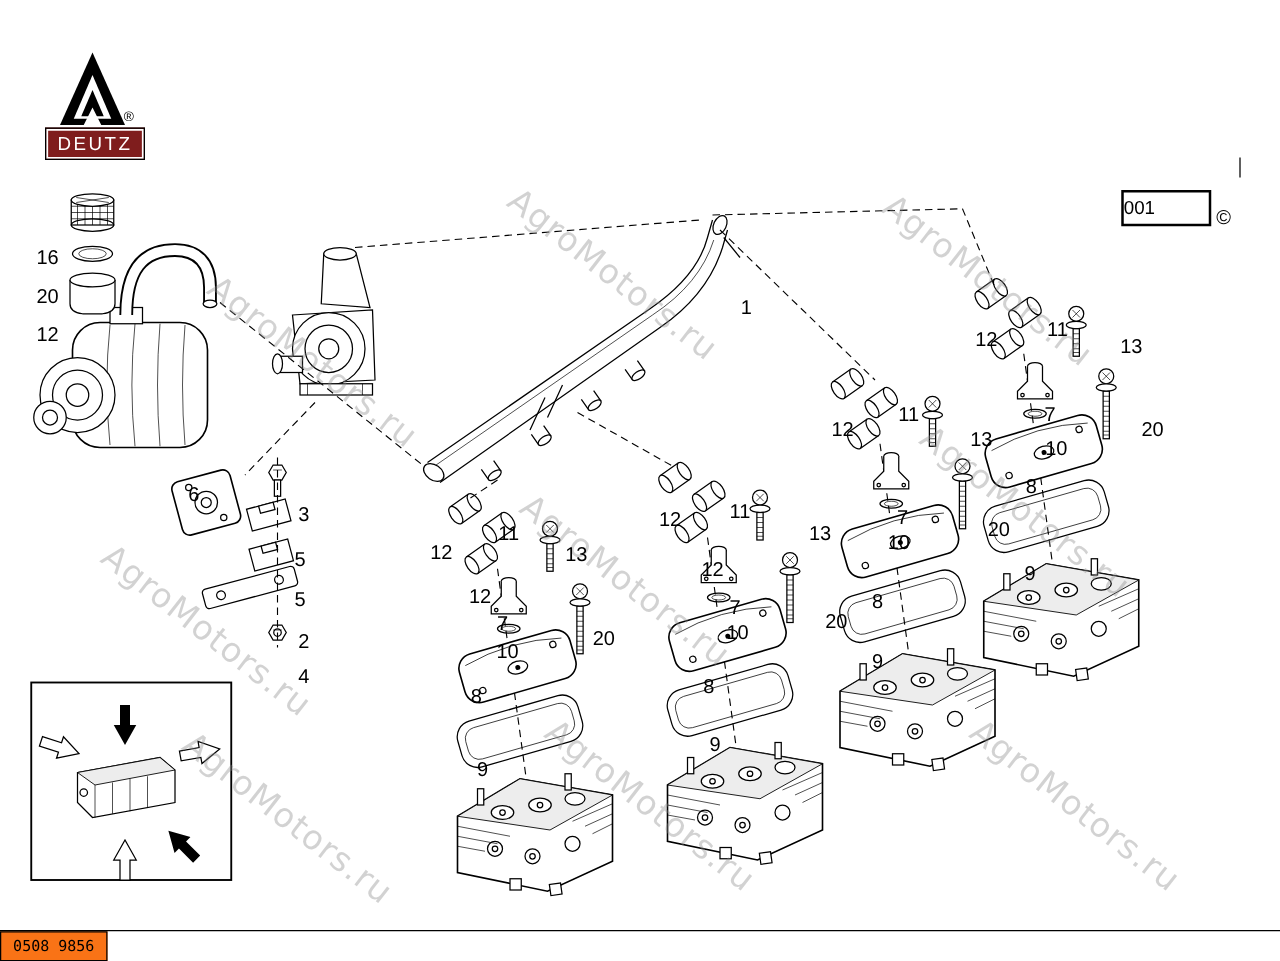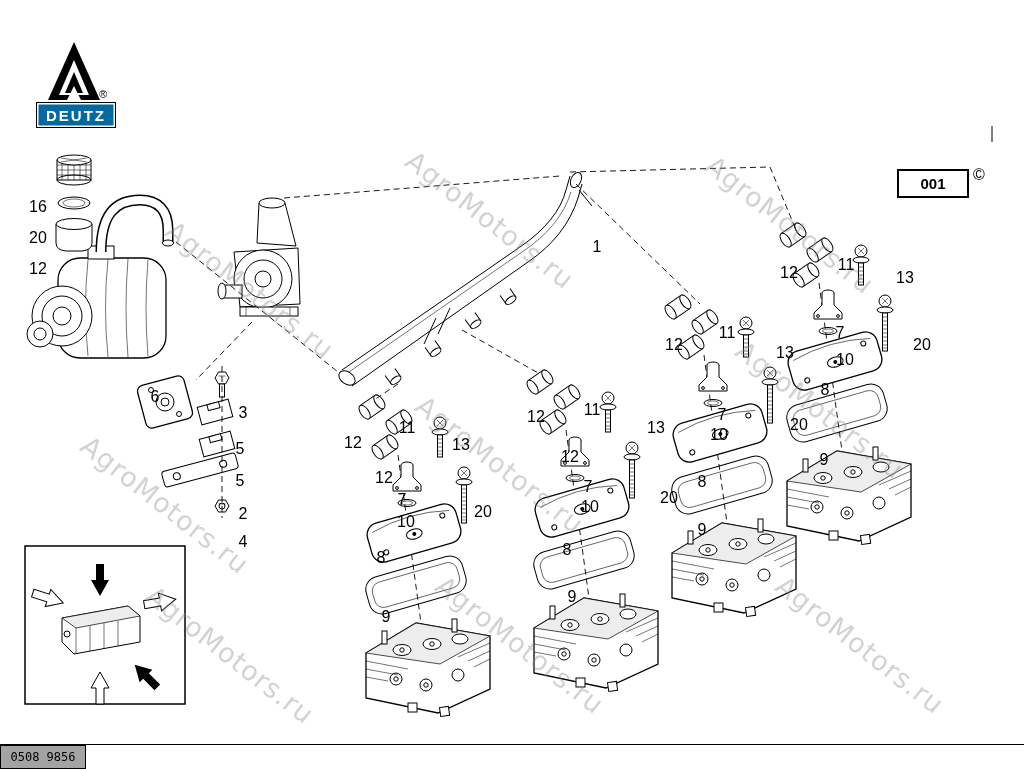--- a/index.html
+++ b/index.html
@@ -12,31 +12,31 @@
   svg .nf{fill:none;stroke:#000;stroke-width:1;}
   svg .thin{fill:none;stroke:#000;stroke-width:.55;}
   svg .gray{fill:#ededed;stroke:#000;stroke-width:.7;}
   svg .dash{fill:none;stroke:#000;stroke-width:.9;stroke-dasharray:6 4;}
   svg .blk{fill:#000;stroke:none;}
   
   .wm-layer,.callout-layer{position:absolute;left:0;top:0;width:848px;height:769px;pointer-events:none;margin-top:35px;}
   .wm{position:absolute;white-space:nowrap;font-size:27px;letter-spacing:1px;
       font-family:"DejaVu Sans",sans-serif;font-weight:500;}
   .callout{position:absolute;transform:translate(-50%,-50%);font-size:16px;color:#000;line-height:1;}
-  .brand-bar{position:absolute;left:36px;top:102px;width:78px;height:24px;background:#0369a1;color:#fff;
-      display:flex;align-items:center;justify-content:center;font-weight:bold;font-size:15px;
+  .brand-bar{position:absolute;left:36px;top:102px;width:78px;height:24px;background:#7f1d1d;color:#fff;
+      display:flex;align-items:center;justify-content:center;font-weight:normal;font-size:15px;
       letter-spacing:2px;border:1px solid #000;box-shadow:inset 0 0 0 1.5px #fff;}
   .reg-mark{position:absolute;left:99px;top:88px;font-size:11px;}
-  .fig-box{position:absolute;left:897px;top:169px;width:68px;height:25px;border:2px solid #000;
-      display:flex;align-items:center;justify-content:center;font-size:15px;background:#fff;font-weight:bold;}
+  .fig-box{position:absolute;left:897px;top:152px;width:68px;height:25px;border:2px solid #000;
+      display:flex;align-items:center;font-size:15px;background:#fff;}
   .copyright{position:absolute;left:973px;top:166px;font-size:16px;}
   .footer-line{position:absolute;left:0;top:744px;width:1024px;border-top:1px solid #000;height:0;}
   .code-box{position:absolute;left:0;top:745px;width:84px;height:22px;border:1px solid #000;
       display:flex;align-items:center;justify-content:center;
-      font-family:"DejaVu Sans Mono",monospace;font-size:12px;background:#a3a3a3;}
+      font-family:"DejaVu Sans Mono",monospace;font-size:12px;background:#f97316;}
 </style>
 </head>
 <body>
 
 <div class="page">
 
   <svg id="diagram" width="1024" height="769" viewBox="0 0 1024 769">
     <defs>
 
       <g id="sleeve">

